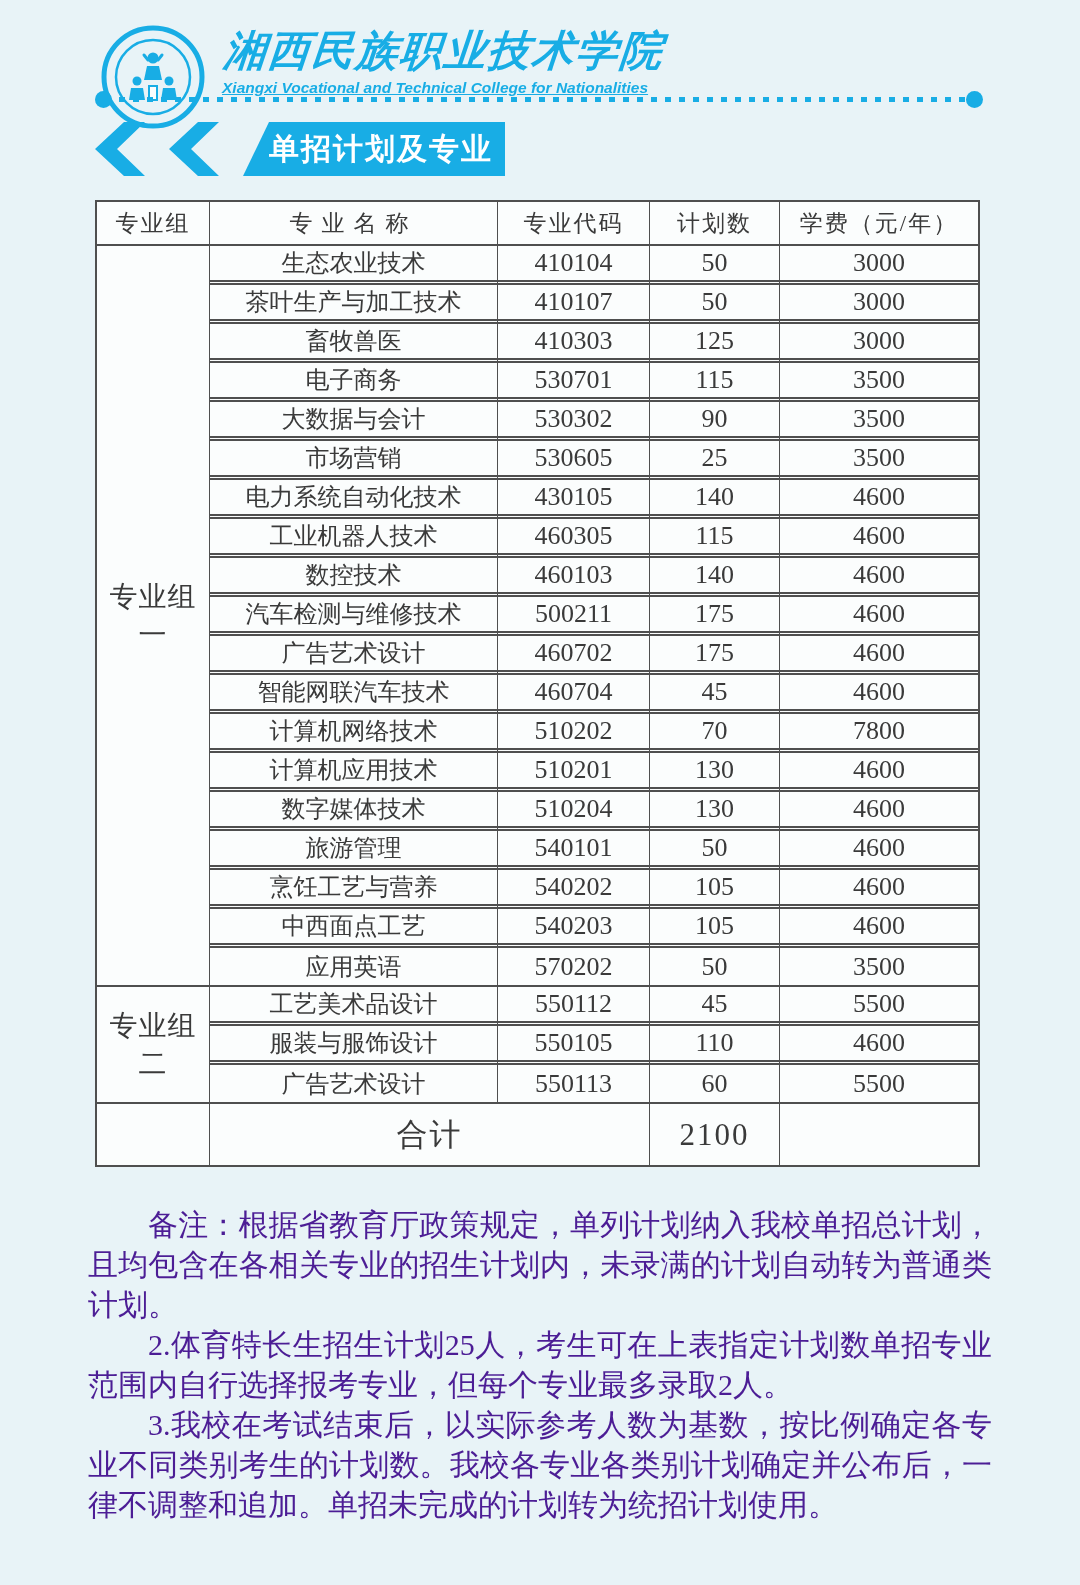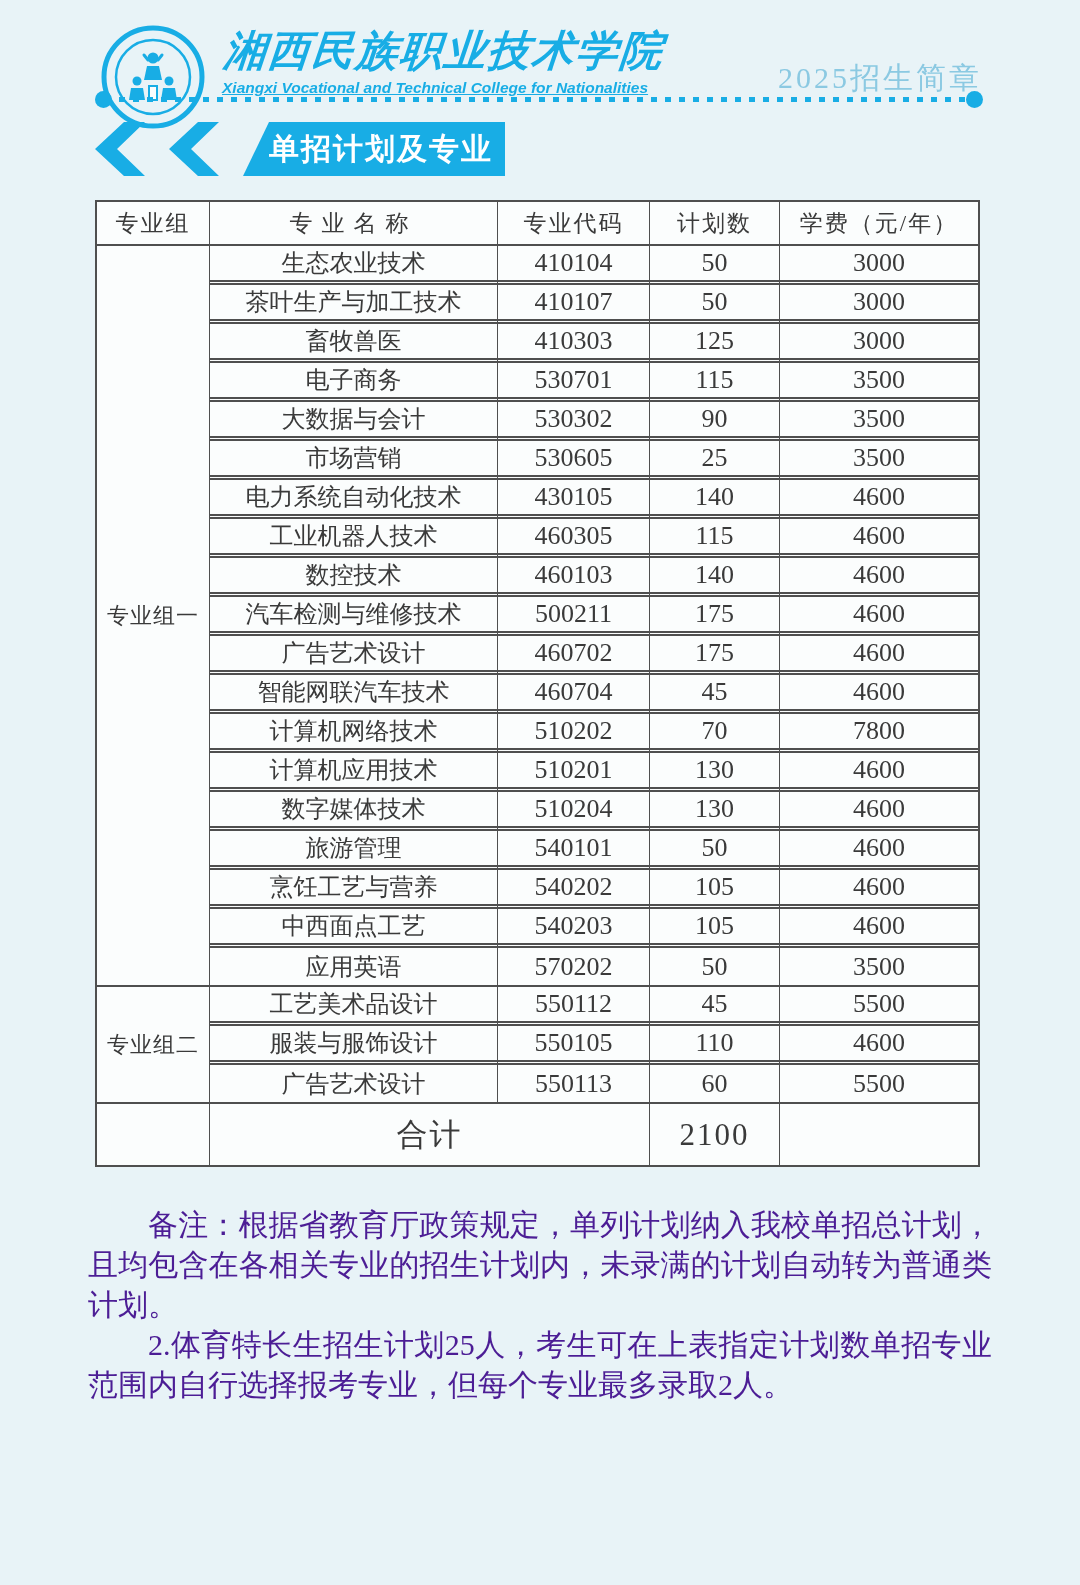--- a/index.html
+++ b/index.html
@@ -127,21 +127,21 @@
     margin-left: 36px;
   }
   .plan-table th.h-major { letter-spacing: 9px; }
 
   .plan-table td {
     height: 39px;
     font-size: 24px;
     border-bottom: 5px double #4f4f4f;
   }
   .plan-table td.num { font-size: 26px; font-family: "Liberation Serif", serif; }
-  .plan-table td.group-cell { font-size: 22px; border-bottom: 2px solid #4f4f4f; letter-spacing: 1px; }
+  .plan-table td.group-cell { font-size: 28px; border-bottom: 2px solid #4f4f4f; letter-spacing: 1px; }
   .plan-table tr.section-end td { border-bottom: 2px solid #4f4f4f; }
   .plan-table tr.total-row td { border-bottom: none; height: 61px; font-size: 31px; letter-spacing: 2px; }
 
   
   .notes { margin: 38px 88px 0 88px; }
   .notes p {
     font-size: 30px;
     line-height: 40px;
     text-indent: 2em;
     text-align: justify;
@@ -168,21 +168,20 @@
         <circle cx="69" cy="57" r="4.5" fill="#18ade5"></circle>
         <path d="M63 64 L75 64 L77 76 L61 76 Z" fill="#18ade5"></path>
 
         <rect x="49" y="62" width="8" height="14" fill="#fbfdfd" stroke="#18ade5" stroke-width="2"></rect>
       </svg>
     </div>
     <div class="names">
       <div class="zh-name">湘西民族职业技术学院</div>
       <div class="en-name">Xiangxi Vocational and Technical College for Nationalities</div>
     </div>
-    <div class="brochure-tag">2025招生简章</div>
     <div class="dotline">
       <span class="enddot left"></span>
       <span class="enddot right"></span>
     </div>
   </div>
 
   <div class="banner">
     <div class="chevron"></div>
     <div class="chevron"></div>
     <div class="banner-box">
@@ -347,15 +346,16 @@
           <td colspan="2">合计</td>
           <td class="num">2100</td>
           <td></td>
         </tr>
       </tbody>
   </table>
 
   <div class="notes">
     <p>备注：根据省教育厅政策规定，单列计划纳入我校单招总计划，且均包含在各相关专业的招生计划内，未录满的计划自动转为普通类计划。</p>
     <p>2.体育特长生招生计划25人，考生可在上表指定计划数单招专业范围内自行选择报考专业，但每个专业最多录取2人。</p>
+    <p>3.我校在考试结束后，以实际参考人数为基数，按比例确定各专业不同类别考生的计划数。我校各专业各类别计划确定并公布后，一律不调整和追加。单招未完成的计划转为统招计划使用。</p>
   </div>
 
 </div>
 
 </body></html>

